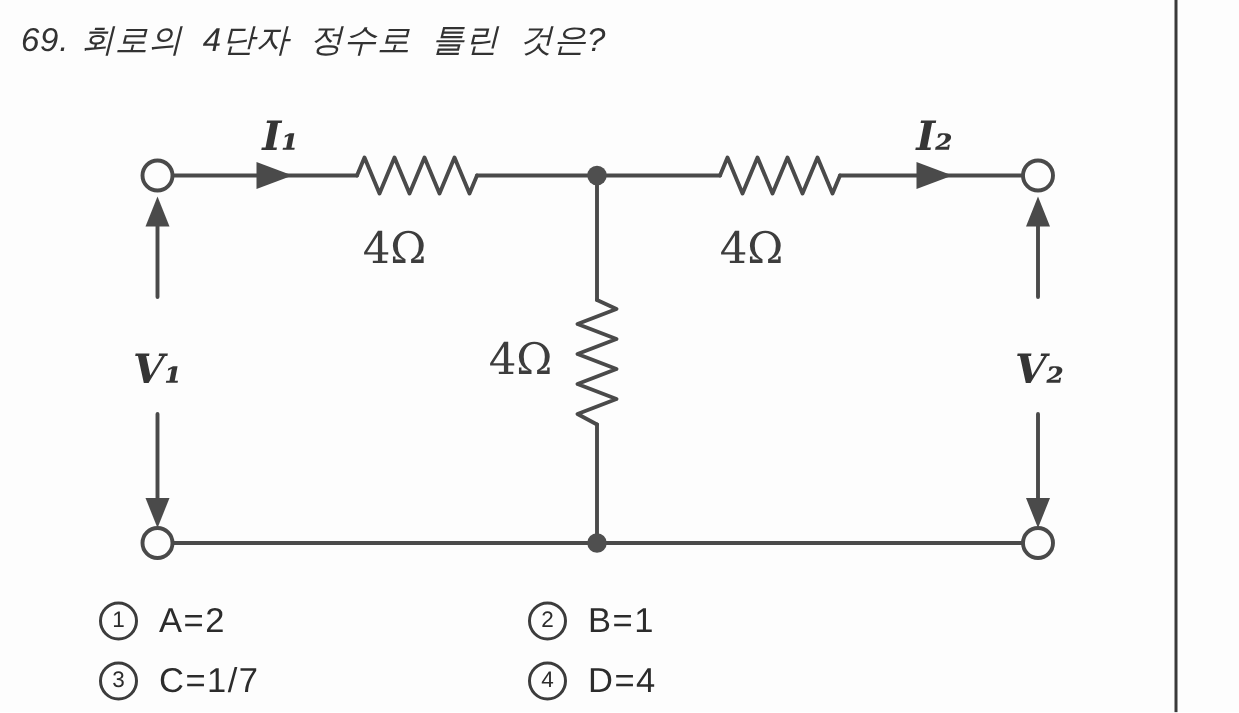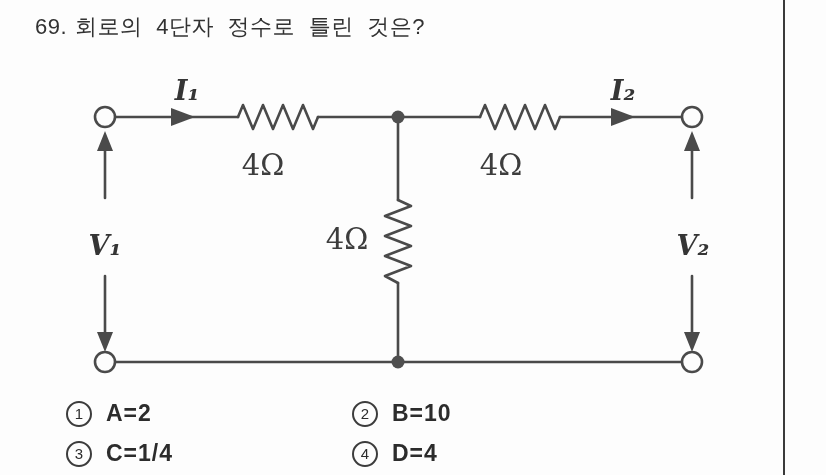--- a/index.html
+++ b/index.html
@@ -17,27 +17,28 @@
     position: absolute;
     left: 783px;
     top: 0;
     width: 2px;
     height: 475px;
     background: #3a3a3a;
   }
   
   .question {
     position: absolute;
-    left: 35px;
+    left: 14px;
     top: 12px;
     font-size: 22px;
     color: #323232;
     letter-spacing: 0.5px;
     word-spacing: 7px;
     white-space: nowrap;
+    font-style: italic;
   }
   .question .qnum { margin-right: 8px; }
   
   .circuit {
     position: absolute;
     left: 50px;
     top: 55px;
     width: 690px;
     height: 330px;
   }
@@ -75,21 +76,20 @@
     align-items: center;
     justify-content: center;
     font-size: 15px;
     color: #2c2c2c;
     flex: 0 0 auto;
   }
   .choice-label {
     font-size: 23px;
     letter-spacing: 1px;
     white-space: nowrap;
-    font-weight: bold;
   }
   .pos-c1 { left: 66px;  top: 400px; }
   .pos-c2 { left: 352px; top: 400px; }
   .pos-c3 { left: 66px;  top: 440px; }
   .pos-c4 { left: 352px; top: 440px; }
 </style>
 </head>
 <body>
 
 <div class="page">
@@ -143,25 +143,25 @@
       <text class="lbl-serif" x="352" y="249" text-anchor="middle">4Ω</text>
     </svg>
   </div>
 
   <div class="choice pos-c1">
     <span class="choice-num">1</span>
     <span class="choice-label">A=2</span>
   </div>
   <div class="choice pos-c2">
     <span class="choice-num">2</span>
-    <span class="choice-label">B=10</span>
+    <span class="choice-label">B=1</span>
   </div>
   <div class="choice pos-c3">
     <span class="choice-num">3</span>
-    <span class="choice-label">C=1/4</span>
+    <span class="choice-label">C=1/7</span>
   </div>
   <div class="choice pos-c4">
     <span class="choice-num">4</span>
     <span class="choice-label">D=4</span>
   </div>
 
   <div class="divider"></div>
 </div>
 
 </body></html>

